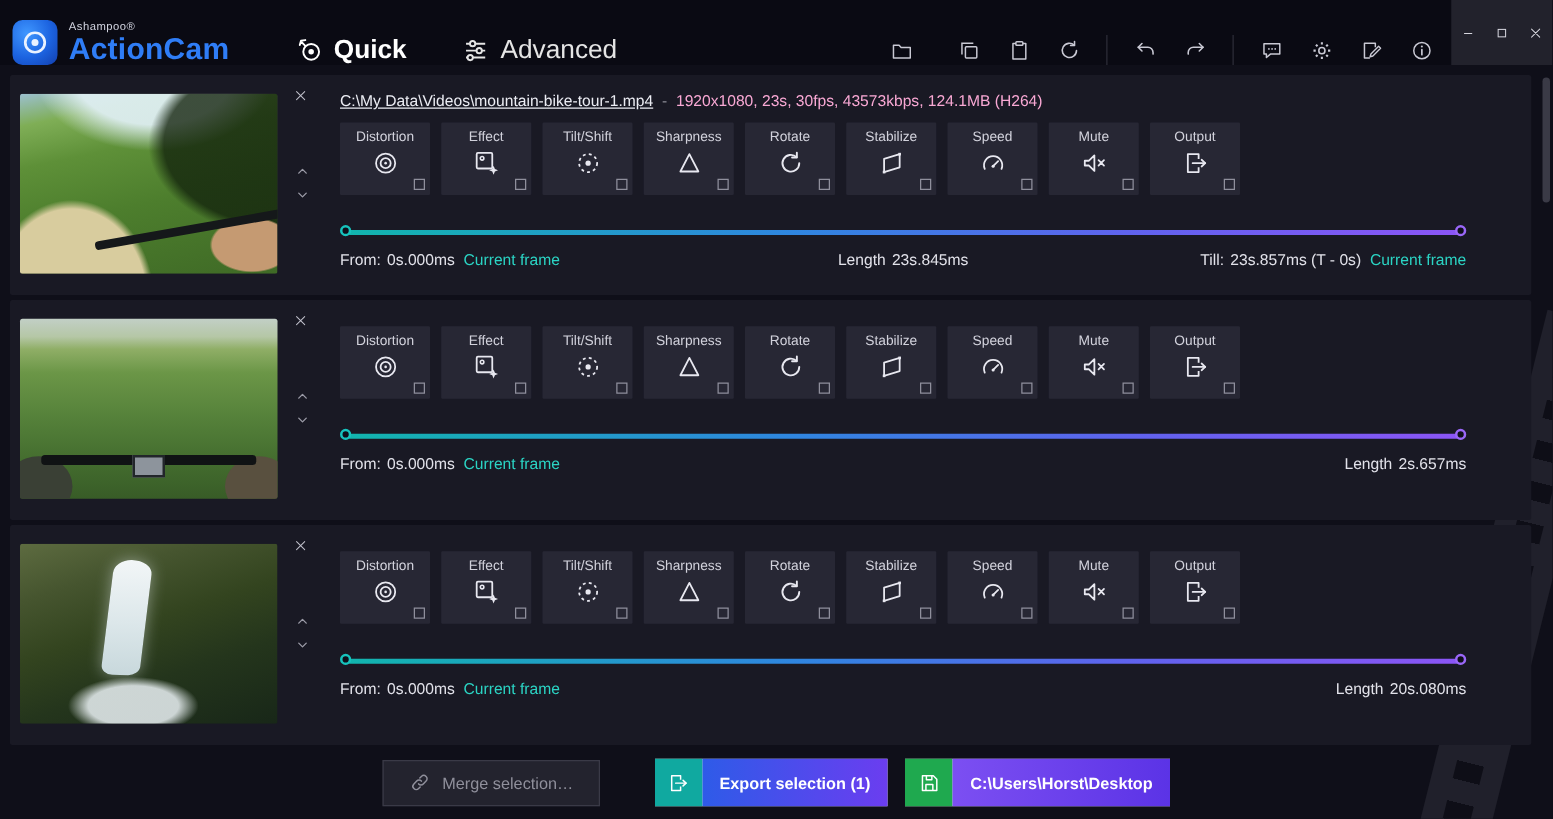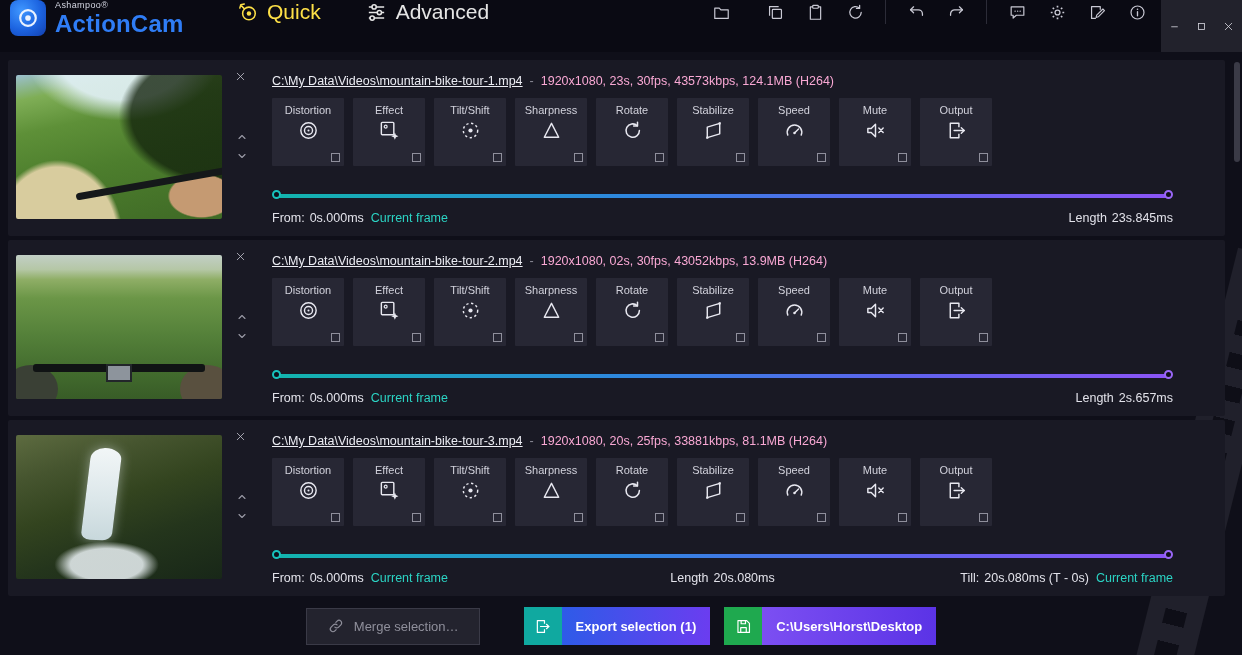--- a/index.html
+++ b/index.html
@@ -6,30 +6,30 @@
   html,body { width:1242px; height:655px; }
   body {
     font-family: "Liberation Sans", sans-serif;
     background:#0f0f19; color:#e6e6ee;
     position:relative; overflow:hidden;
     -webkit-font-smoothing:antialiased;
   }
   svg.icon { display:block; }
 
   
-  .topbar { height:52px; background:#0a0a13; display:flex; align-items:flex-start; padding-left:10px; position:relative; z-index:3; }
+  .topbar { height:52px; background:#0a0a13; display:flex; align-items:flex-end; padding-left:10px; position:relative; z-index:3; }
   .brand { display:flex; align-items:center; gap:9px; width:226px; flex:none; }
   .logo-badge { width:36px; height:36px; border-radius:8px;
     background:radial-gradient(circle at 32% 30%, #3f97ff 0%, #1c63e0 55%, #123fae 100%);
     display:flex; align-items:center; justify-content:center; }
   .brand-text { display:flex; flex-direction:column; line-height:1; }
   .brand-small { font-size:9px; color:#d4d6e2; letter-spacing:.4px; margin-bottom:2px; }
   .brand-name { font-size:24px; font-weight:600; color:#2f7df6; letter-spacing:.2px; }
   .tab { display:flex; align-items:center; gap:8px; font-size:21px; margin-right:44px; cursor:pointer; background:none; border:none; font-family:inherit; }
-  .tab-quick { color:#fde047; }
+  .tab-quick { color:#ffffff;font-weight:bold; }
   .tab-advanced { color:#e5e5e5; }
   .top-actions { margin-left:auto; display:flex; align-items:center; gap:20px; padding-right:14px; }
   .tbtn { background:none; border:none; color:#c9c9d4; width:20px; height:20px; display:flex; align-items:center; justify-content:center; cursor:pointer; padding:0; }
   .tbtn.folder { margin-right:14px; }
   .tsep { width:1px; height:24px; background:#2c2c38; }
   .win-controls { display:flex; height:52px; background:#22222c; flex:none; }
   .win-btn { width:27px; height:52px; display:flex; align-items:center; justify-content:center; background:none; border:none; color:#d6d6de; cursor:pointer; }
 
   
   .filmstrip { position:absolute; right:2px; top:248px; width:56px; height:440px;
@@ -69,21 +69,21 @@
   .reorder { position:absolute; right:3px; top:70px; display:flex; flex-direction:column; gap:5px; }
   .reorder button { width:18px; height:14px; background:none; border:none; color:#9a9aa6; cursor:pointer; display:flex; align-items:center; justify-content:center; padding:0; }
 
   .row-right { flex:1; padding:13px 52px 0 18px; position:relative; min-width:0; }
   .file-line { font-size:12.5px; line-height:17px; white-space:nowrap; }
   .file-link { color:#ecedf4; text-decoration:underline; cursor:pointer; }
   .file-sep { color:#8b8b97; margin:0 7px; }
   .file-meta { color:#f9a8d4; }
 
   .tools { display:flex; gap:9px; margin-top:8px; }
-  .tool { width:72px; height:68px; background:#272734; border:none; position:relative; display:flex; flex-direction:column; align-items:center; color:#e6e6ee; cursor:pointer; font-family:inherit; border-radius:1px; }
+  .tool { width:72px; height:58px; background:#272734; border:none; position:relative; display:flex; flex-direction:column; align-items:center; color:#e6e6ee; cursor:pointer; font-family:inherit; border-radius:1px; }
   .tool-label { font-size:11px; color:#d2d2dc; margin-top:6px; }
   .tool-icon { width:23px; height:23px; margin-top:3px; color:#e8e8f0; }
   .tool-check { position:absolute; right:4px; bottom:4px; width:9px; height:9px; border:1px solid #8f8f9c; background:transparent; }
 
   .slider-row { margin-top:23px; position:relative; height:14px; cursor:pointer; }
   .slider-track { position:absolute; left:6px; right:6px; top:5px; height:4px; border-radius:2px;
     background:linear-gradient(90deg,#12b5ae 0%, #2f86e0 40%, #5f63ee 70%, #8b55f6 100%); }
   .slider-handle { position:absolute; top:1px; width:9px; height:9px; border-radius:50%; background:#0f0f1a; border:2px solid; cursor:ew-resize; }
   .slider-handle.left { left:0; border-color:#17c3bd; }
   .slider-handle.right { right:0; border-color:#9a67f8; }
@@ -431,20 +431,21 @@
           </button>
       </div>
       <div class="slider-row">
         <div class="slider-track"></div>
         <div class="slider-handle left"></div>
         <div class="slider-handle right"></div>
       </div>
       <div class="info-line">
         <div class="info-left"><span class="lbl">From:</span><span>0s.000ms</span><a class="teal-link">Current frame</a></div>
         <div class="info-center"><span class="lbl">Length</span><span>23s.845ms</span></div>
+        <div class="info-right"><span class="lbl">Till:</span><span>23s.857ms (T - 0s)</span><a class="teal-link">Current frame</a></div>
       </div>
     </div>
   </section>
 
   <section class="row">
     <div class="row-left">
       <div class="thumb thumb2">
         <div class="art arm-l"></div>
         <div class="art arm-r"></div>
         <div class="art bar"></div>
@@ -462,23 +463,20 @@
             </svg>
           </button>
         <button>
             <svg class="icon" width="14" height="12">
               <use href="#ic-chev-down"></use>
             </svg>
           </button>
       </div>
     </div>
     <div class="row-right">
-      <div class="file-line">
-        <a class="file-link">C:\My Data\Videos\mountain-bike-tour-2.mp4</a><span class="file-sep">-</span><span class="file-meta">1920x1080, 02s, 30fps, 43052kbps, 13.9MB (H264)</span>
-      </div>
       <div class="tools">
         <button class="tool">
             <span class="tool-label">Distortion</span>
             <svg class="icon tool-icon">
               <use href="#ic-distortion"></use>
             </svg>
             <span class="tool-check"></span>
           </button>
         <button class="tool">
             <span class="tool-label">Effect</span>
@@ -566,23 +564,20 @@
             </svg>
           </button>
         <button>
             <svg class="icon" width="14" height="12">
               <use href="#ic-chev-down"></use>
             </svg>
           </button>
       </div>
     </div>
     <div class="row-right">
-      <div class="file-line">
-        <a class="file-link">C:\My Data\Videos\mountain-bike-tour-3.mp4</a><span class="file-sep">-</span><span class="file-meta">1920x1080, 20s, 25fps, 33881kbps, 81.1MB (H264)</span>
-      </div>
       <div class="tools">
         <button class="tool">
             <span class="tool-label">Distortion</span>
             <svg class="icon tool-icon">
               <use href="#ic-distortion"></use>
             </svg>
             <span class="tool-check"></span>
           </button>
         <button class="tool">
             <span class="tool-label">Effect</span>
@@ -642,21 +637,20 @@
           </button>
       </div>
       <div class="slider-row">
         <div class="slider-track"></div>
         <div class="slider-handle left"></div>
         <div class="slider-handle right"></div>
       </div>
       <div class="info-line">
         <div class="info-left"><span class="lbl">From:</span><span>0s.000ms</span><a class="teal-link">Current frame</a></div>
         <div class="info-center"><span class="lbl">Length</span><span>20s.080ms</span></div>
-        <div class="info-right"><span class="lbl">Till:</span><span>20s.080ms (T - 0s)</span><a class="teal-link">Current frame</a></div>
       </div>
     </div>
   </section>
 </main>
 
 <footer class="footer">
   <button class="btn-merge">
     <svg class="icon" width="18" height="18">
         <use href="#ic-link"></use>
       </svg>

